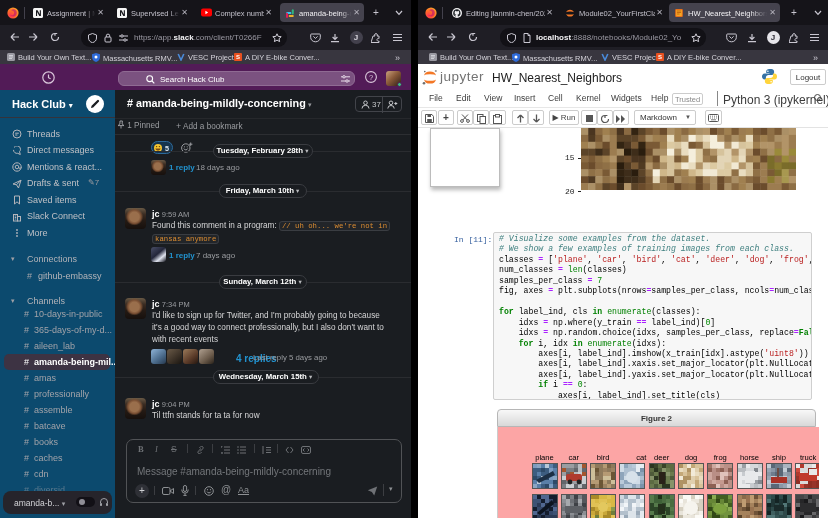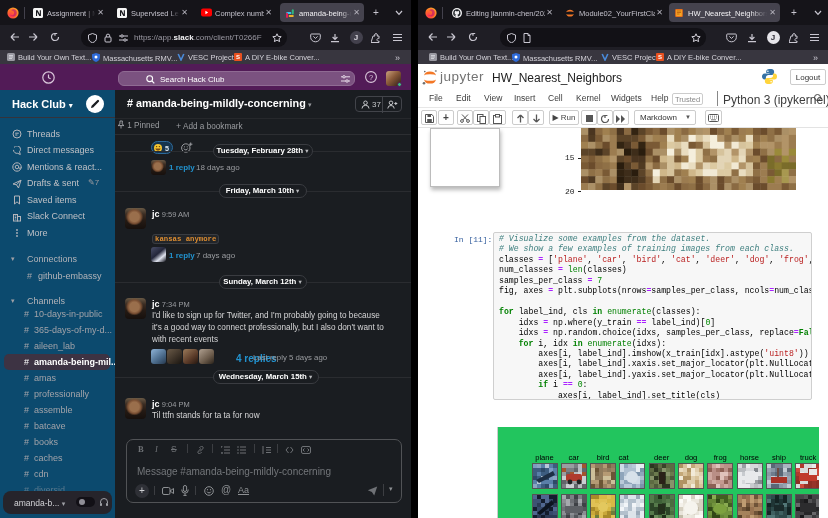--- a/index.html
+++ b/index.html
@@ -307,21 +307,22 @@
         <span class="mini" style="background:radial-gradient(circle at 45% 42%, #9a6f4c 0 28%, #7a5034 40%, rgba(0,0,0,0) 52%),linear-gradient(180deg,#6a5a46 0%,#3a2c22 30%,#241a14 60%,#17100d 100%);left:0;top:0"></span>
         <span class="abs reply" style="left:18px;top:3.5px;font-size:8px">1 reply</span>
         <span class="abs gray" style="left:45px;top:3.5px;font-size:8px">18 days ago</span>
       </div>
       <div class="dline" style="top:100.5px"></div>
       <div class="dpill" style="left:103.5px;top:93.5px;width:88px">Friday, March 10th <span style="font-weight:normal;font-size:6.5px;color:#b9babd">▾</span></div>
       <div class="abs" style="left:10px;top:118px;">
         <span class="abs" style="left:0;top:0;width:21px;height:21px;border-radius:4px;background:radial-gradient(circle at 45% 42%, #9a6f4c 0 28%, #7a5034 40%, rgba(0,0,0,0) 52%),linear-gradient(180deg,#6a5a46 0%,#3a2c22 30%,#241a14 60%,#17100d 100%)"></span>
       </div>
       <div class="abs" style="left:37px;top:118.5px;"><b style="color:#fff;font-size:9px">jc</b> <span class="gray" style="font-size:7.5px">9:59 AM</span></div>
-      <div class="abs" style="left:37px;top:143.5px;font-weight:bold;"><span class="icode">kansas anymore</span></div>
+      <div class="abs" style="left:37px;top:130.5px;">Found this comment in a program: <span class="icode">// uh oh... we're not in</span></div>
+      <div class="abs" style="left:37px;top:143.5px;"><span class="icode">kansas anymore</span></div>
       <div class="abs" style="left:36px;top:157px;">
         <span class="mini" style="background:linear-gradient(140deg,#4a4f68 0%,#23263a 45%,#dfe3ee 70%,#0e0f18 100%);left:0;top:0"></span>
         <span class="abs reply" style="left:18px;top:3.5px;font-size:8px">1 reply</span>
         <span class="abs gray" style="left:45px;top:3.5px;font-size:8px">7 days ago</span>
       </div>
       <div class="dline" style="top:191.5px"></div>
       <div class="dpill" style="left:103.5px;top:184.5px;width:88px">Sunday, March 12th <span style="font-weight:normal;font-size:6.5px;color:#b9babd">▾</span></div>
       <div class="abs" style="left:10px;top:208px;">
         <span class="abs" style="left:0;top:0;width:21px;height:21px;border-radius:4px;background:radial-gradient(circle at 45% 42%, #9a6f4c 0 28%, #7a5034 40%, rgba(0,0,0,0) 52%),linear-gradient(180deg,#6a5a46 0%,#3a2c22 30%,#241a14 60%,#17100d 100%)"></span>
       </div>
@@ -460,20 +461,21 @@
       <path d="M8.5 5 A3.5 3.5 0 1 1 5 1.5 M5 1.5 h2.2 M5 1.5 v2.2" stroke="#c9c7d1" stroke-width="1.2" fill="none"></path>
     </svg>
     <div class="urlbox" style="left:82px;width:206px">
       <svg class="abs" style="left:7px;top:5px" width="9" height="10" viewBox="0 0 9 10">
         <path d="M4.5 .5 L8.5 2 V5 C8.5 7.5 6.8 9 4.5 9.7 C2.2 9 .5 7.5 .5 5 V2 Z" stroke="#c9c7d1" fill="none"></path>
       </svg>
 <svg class="abs" style="left:23px;top:4.5px" width="8" height="10" viewBox="0 0 8 10">
         <path d="M1 .5 h4 l2 2 V9.5 h-6 Z" stroke="#c9c7d1" fill="none"></path>
         <path d="M5 .5 V2.5 h2" stroke="#c9c7d1" fill="none"></path>
       </svg>
+<span class="abs" style="left:36px"><b style="color:#f4f3f6">localhost</b>:8888/notebooks/Module02_Yo</span>
 <svg class="abs" style="left:191px;top:4.5px" width="10" height="10" viewBox="0 0 10 10">
         <path d="M5 .8 L6.2 3.4 L9.2 3.7 L7 5.7 L7.6 8.6 L5 7.1 L2.4 8.6 L3 5.7 L.8 3.7 L3.8 3.4 Z" stroke="#d2d0d9" fill="none" stroke-linejoin="round"></path>
       </svg>
     </div>
     <svg class="abs" style="left:308px;top:32.5px" width="11" height="10" viewBox="0 0 11 10">
       <path d="M1.5 1 h8 a.8.8 0 0 1 .8.8 v2.7 a4.8 4.3 0 0 1 -9.6 0 v-2.7 a.8.8 0 0 1 .8 -.8 Z" stroke="#c9c7d1" fill="none"></path>
       <path d="M3.4 3.4 L5.5 5.4 L7.6 3.4" stroke="#c9c7d1" fill="none"></path>
     </svg>
     <svg class="abs" style="left:329px;top:32.5px" width="10" height="10" viewBox="0 0 10 10">
       <path d="M5 1 v5 M2.6 4 L5 6.4 L7.4 4 M1 8.7 h8" stroke="#c9c7d1" stroke-width="1.2" fill="none"></path>
@@ -856,21 +858,22 @@
 <span class="cm-k">for</span> label_ind, cls <span class="cm-k">in</span> <span class="cm-b">enumerate</span>(classes):
     idxs <span class="cm-o">=</span> np.where(y_train <span class="cm-o">==</span> label_ind)[<span class="cm-n">0</span>]
     idxs <span class="cm-o">=</span> np.random.choice(idxs, samples_per_class, replace<span class="cm-o">=</span><span class="cm-k">False</span>
     <span class="cm-k">for</span> i, idx <span class="cm-k">in</span> <span class="cm-b">enumerate</span>(idxs):
         axes[i, label_ind].imshow(x_train[idx].astype(<span class="cm-s">'uint8'</span>))
         axes[i, label_ind].xaxis.set_major_locator(plt.NullLocato
         axes[i, label_ind].yaxis.set_major_locator(plt.NullLocato
         <span class="cm-k">if</span> i <span class="cm-o">==</span> <span class="cm-n">0</span>:
             axes[i, label_ind].set_title(cls)</pre>
       </div>
-      <div class="abs" style="left:79px;top:362.5px;width:322px;height:92px;background:#22c55e;border-left:1px solid #ccc;overflow:hidden">
+      <div class="abs" style="left:79px;top:344.5px;width:319px;height:18px;background:linear-gradient(#f8f8f8,#d8d8d8);border:1px solid #b6b6b6;border-radius:4px 4px 0 0;text-align:center;font-size:8px;font-weight:bold;color:#333;line-height:17px">Figure 2</div>
+      <div class="abs" style="left:79px;top:362.5px;width:322px;height:92px;background:#fca5a5;border-left:1px solid #ccc;overflow:hidden">
         <span class="abs" style="left:32.5px;top:26px;width:28px;text-align:center;font-size:7.6px;color:#000">plane</span>
         <span class="abs" style="left:34.5px;top:37px;width:24px;height:24px;outline:1px solid #555"><svg width="24" height="24" viewBox="0 0 24 24">
             <rect x="0.0" y="0.0" width="4.5" height="4.5" fill="#7d9cc0"></rect>
             <rect x="4.0" y="0.0" width="4.5" height="4.5" fill="#8aa5c2"></rect>
             <rect x="8.0" y="0.0" width="4.5" height="4.5" fill="#5a7fa8"></rect>
             <rect x="12.0" y="0.0" width="4.5" height="4.5" fill="#b9c8d8"></rect>
             <rect x="16.0" y="0.0" width="4.5" height="4.5" fill="#5a7fa8"></rect>
             <rect x="20.0" y="0.0" width="4.5" height="4.5" fill="#3d5d80"></rect>
             <rect x="0.0" y="4.0" width="4.5" height="4.5" fill="#3d5d80"></rect>
             <rect x="4.0" y="4.0" width="4.5" height="4.5" fill="#3d5d80"></rect>
@@ -1095,21 +1098,21 @@
             <rect x="16.0" y="16.0" width="4.5" height="4.5" fill="#a98a28"></rect>
             <rect x="20.0" y="16.0" width="4.5" height="4.5" fill="#6f7d3a"></rect>
             <rect x="0.0" y="20.0" width="4.5" height="4.5" fill="#d8b845"></rect>
             <rect x="4.0" y="20.0" width="4.5" height="4.5" fill="#6f7d3a"></rect>
             <rect x="8.0" y="20.0" width="4.5" height="4.5" fill="#e0c155"></rect>
             <rect x="12.0" y="20.0" width="4.5" height="4.5" fill="#a98a28"></rect>
             <rect x="16.0" y="20.0" width="4.5" height="4.5" fill="#a98a28"></rect>
             <rect x="20.0" y="20.0" width="4.5" height="4.5" fill="#e0c155"></rect>
             <circle cx="12" cy="12" r="5" fill="#e3c85e"></circle>
           </svg></span>
-        <span class="abs" style="left:120.4px;top:26px;width:28px;text-align:left;font-size:7.6px;color:#000">cat</span>
+        <span class="abs" style="left:120.4px;top:26px;width:28px;text-align:right;font-size:7.6px;color:#000">cat</span>
         <span class="abs" style="left:122.4px;top:37px;width:24px;height:24px;outline:1px solid #555"><svg width="24" height="24" viewBox="0 0 24 24">
             <rect x="0.0" y="0.0" width="4.5" height="4.5" fill="#cfdbe6"></rect>
             <rect x="4.0" y="0.0" width="4.5" height="4.5" fill="#8fa5bb"></rect>
             <rect x="8.0" y="0.0" width="4.5" height="4.5" fill="#aebfd0"></rect>
             <rect x="12.0" y="0.0" width="4.5" height="4.5" fill="#b9c9d9"></rect>
             <rect x="16.0" y="0.0" width="4.5" height="4.5" fill="#e6edf3"></rect>
             <rect x="20.0" y="0.0" width="4.5" height="4.5" fill="#e6edf3"></rect>
             <rect x="0.0" y="4.0" width="4.5" height="4.5" fill="#cfdbe6"></rect>
             <rect x="4.0" y="4.0" width="4.5" height="4.5" fill="#aebfd0"></rect>
             <rect x="8.0" y="4.0" width="4.5" height="4.5" fill="#aebfd0"></rect>

